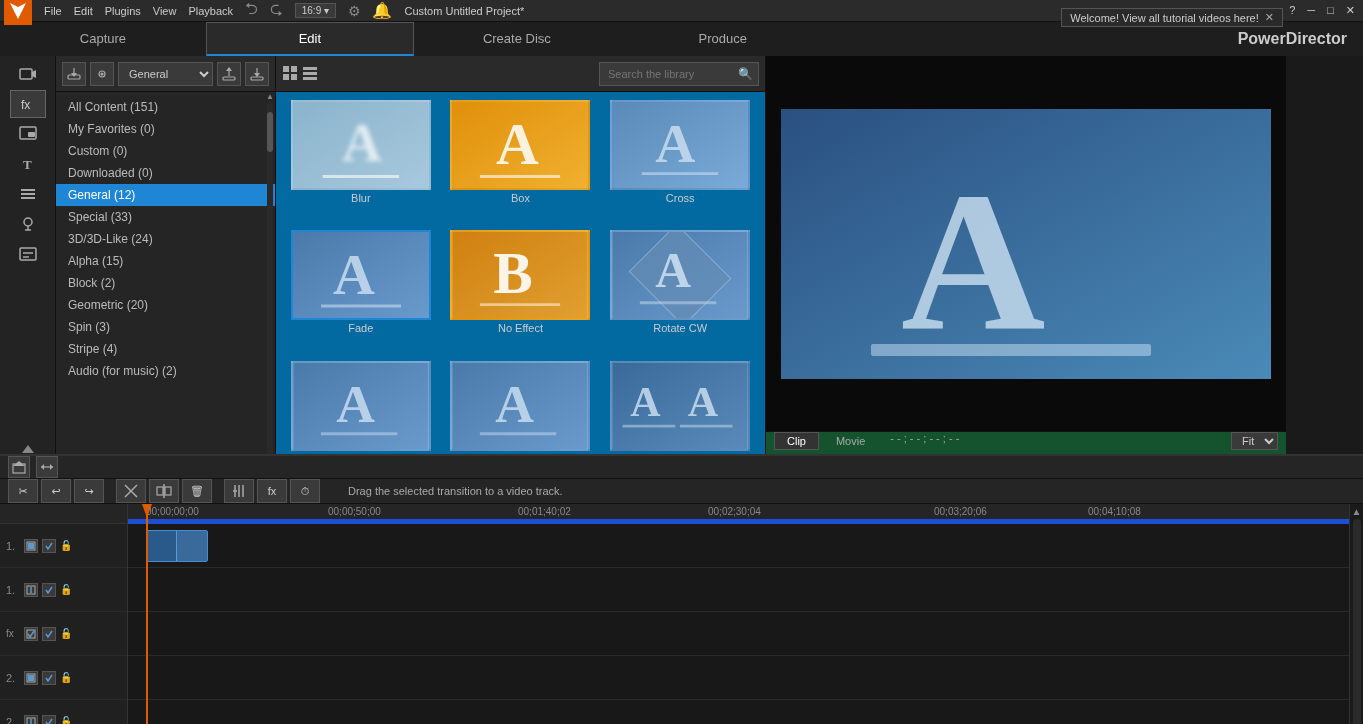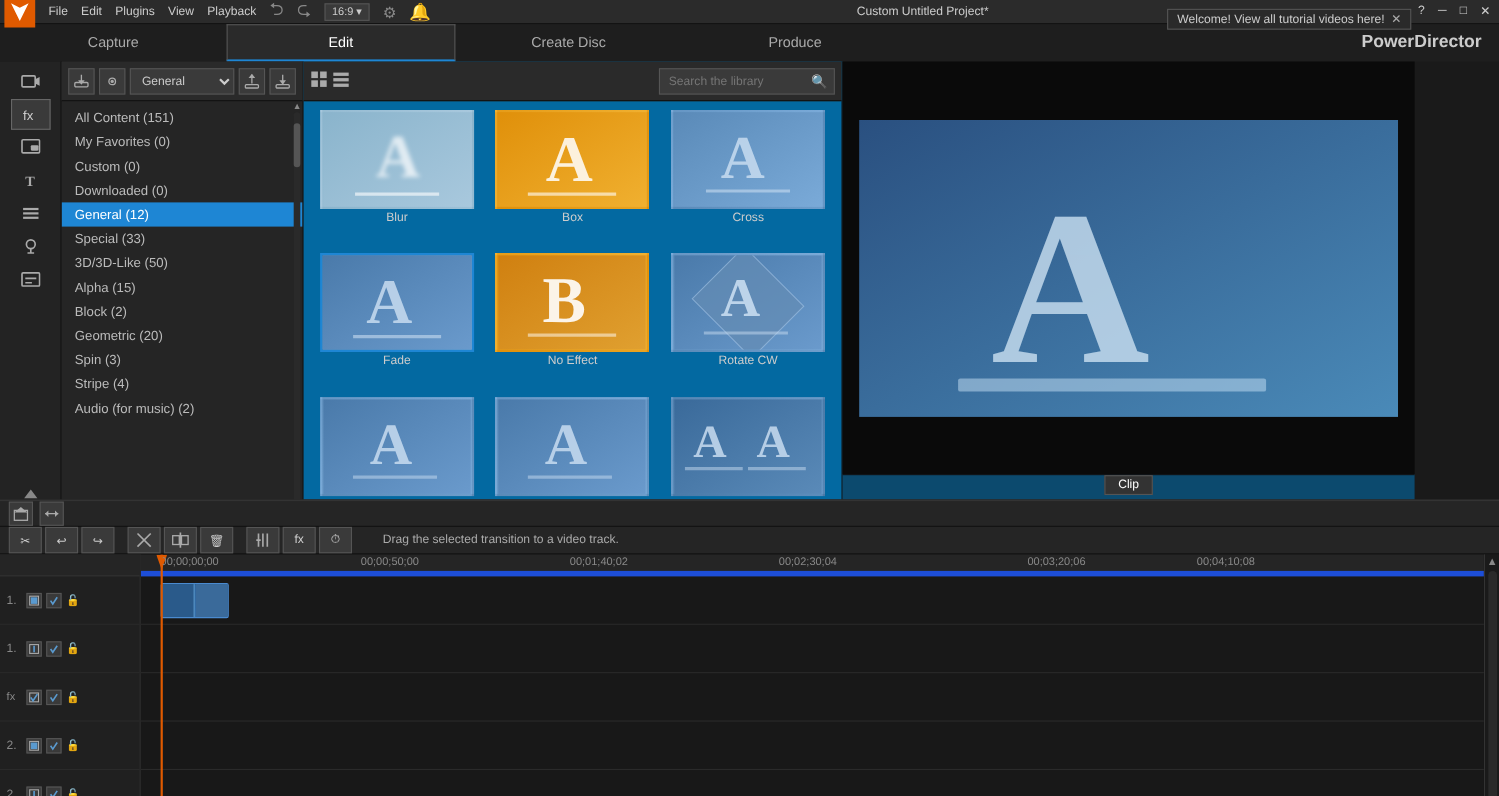--- a/index.html
+++ b/index.html
@@ -1,21 +1,21 @@
 <!DOCTYPE html>
 <html><head>
   <meta charset="utf-8">
   <style>
     * { margin: 0; padding: 0; box-sizing: border-box; }
     body { width: 1363px; height: 724px; background: #1a1a1a; color: #ccc; font-family: Arial, sans-serif; font-size: 12px; overflow: hidden; }
 
     
     #menubar { background: #2b2b2b; height: 22px; display: flex; align-items: center; padding: 0 4px; gap: 12px; border-bottom: 1px solid #111; }
     #menubar span { color: #ccc; font-size: 11px; cursor: pointer; }
-    #project-title { flex: 1; text-align: center; color: #ccc; font-size: 11px; }
+    #project-title { flex: 1; text-align: left; color: #ccc; font-size: 11px; }
     #win-controls { display: flex; gap: 4px; }
     #win-controls span { color: #ccc; font-size: 11px; cursor: pointer; padding: 0 4px; }
     #toolbar-icon { width: 28px; height: 28px; background: #e05a00; display: flex; align-items: center; justify-content: center; color: white; font-size: 14px; font-weight: bold; }
 
     
     #navtabs { background: #1e1e1e; height: 34px; display: flex; align-items: center; }
     .nav-tab { flex: 1; height: 34px; display: flex; align-items: center; justify-content: center; color: #aaa; font-size: 13px; cursor: pointer; border-bottom: 2px solid transparent; }
     .nav-tab.active { color: #fff; border: 1px solid #555; background: #2a2a2a; border-bottom: 2px solid #1e86d4; }
     #powerdirector-label { color: #ccc; font-size: 16px; font-weight: bold; padding-right: 16px; }
 
@@ -57,21 +57,21 @@
     .transition-item { display: flex; flex-direction: column; align-items: center; cursor: pointer; }
     .transition-thumb { width: 140px; height: 90px; background: #2a2a2a; border: 2px solid transparent; display: flex; align-items: center; justify-content: center; overflow: hidden; }
     .transition-thumb.selected { border-color: #1e86d4; }
     .transition-thumb svg { width: 100%; height: 100%; }
     .transition-label { font-size: 11px; color: #ccc; margin-top: 2px; }
 
     
     #preview-panel { width: 520px; background: #1a1a1a; display: flex; flex-direction: column; }
     #preview-video { flex: 1; background: #0a0a0a; position: relative; overflow: hidden; }
     #preview-video-inner { width: 100%; height: 100%; display: flex; align-items: center; justify-content: center; }
-    #preview-controls { height: 30px; background: #0c4a6e; display: flex; align-items: center; padding: 0 8px; gap: 4px; border-top: 1px solid #111; flex-direction: column; }
+    #preview-controls { height: 30px; background: #14532d; display: flex; align-items: flex-start; padding: 0 8px; gap: 4px; border-top: 1px solid #111; }
     .preview-tab { padding: 2px 12px; color: #aaa; cursor: pointer; font-size: 11px; border: 1px solid transparent; }
     .preview-tab.active { color: #fff; border: 1px solid #555; background: #333; }
     #preview-timecode { color: #aaa; font-size: 11px; margin-left: 8px; }
     #preview-fit { background: #3a3a3a; border: 1px solid #555; color: #ccc; font-size: 11px; padding: 1px 6px; }
     #playback-bar { height: 32px; background: #2a2a2a; display: flex; align-items: center; padding: 0 8px; gap: 6px; border-top: 1px solid #111; }
     .playback-btn { background: transparent; border: none; color: #aaa; cursor: pointer; font-size: 14px; }
 
     
     #timeline-area { position: absolute; bottom: 0; left: 0; right: 0; height: 270px; background: #1a1a1a; border-top: 2px solid #333; display: flex; flex-direction: column; }
     #timeline-toolbar { height: 30px; background: #252525; display: flex; align-items: center; padding: 0 8px; gap: 6px; border-bottom: 1px solid #111; }
@@ -251,21 +251,21 @@
           <div style="width:6px; height:40px; background:#555; border-radius:3px; position:absolute; top:10px;"></div>
         </div>
         <div style="width:10px; height:10px; color:#888; text-align:center; cursor:pointer; font-size:8px;">▼</div>
       </div>
     <div class="cat-item">All Content  (151)</div>
         <div class="cat-item">My Favorites  (0)</div>
         <div class="cat-item">Custom  (0)</div>
         <div class="cat-item">Downloaded  (0)</div>
         <div class="cat-item active">General  (12)</div>
         <div class="cat-item">Special  (33)</div>
-        <div class="cat-item">3D/3D-Like  (50)</div>
+        <div class="cat-item">3D/3D-Like  (24)</div>
         <div class="cat-item">Alpha  (15)</div>
         <div class="cat-item">Block  (2)</div>
         <div class="cat-item">Geometric  (20)</div>
         <div class="cat-item">Spin  (3)</div>
         <div class="cat-item">Stripe  (4)</div>
         <div class="cat-item">Audio (for music)  (2)</div>
       </div>
   </div>
 
   <div id="transitions-panel">

